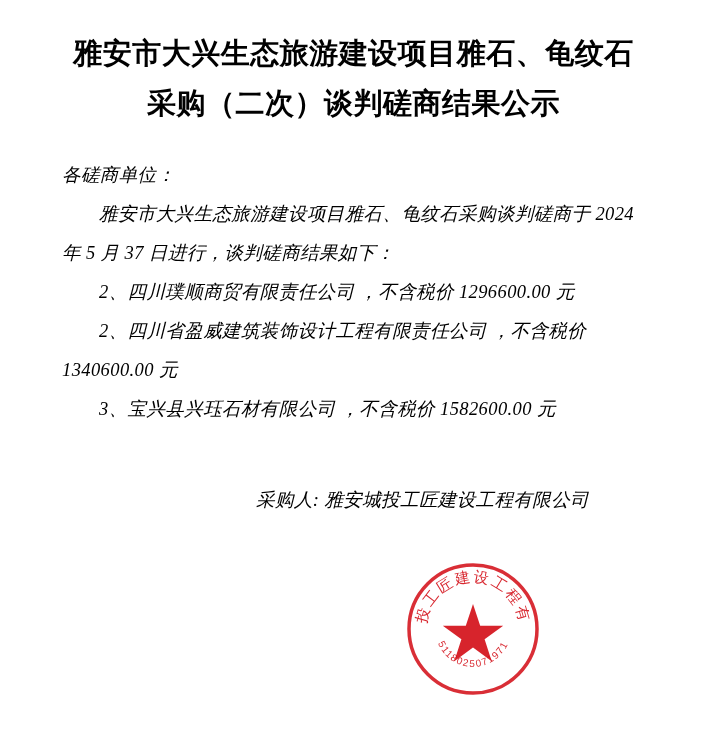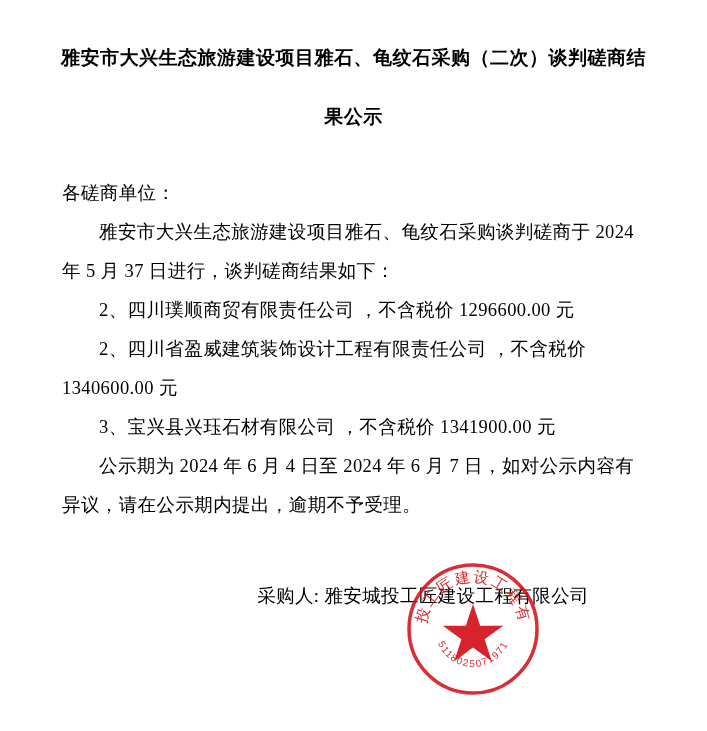--- a/index.html
+++ b/index.html
@@ -18,32 +18,33 @@
   .page {
     position: relative;
     width: 707px;
     height: 731px;
     box-sizing: border-box;
     padding: 0;
   }
   .doc-title {
     margin: 0;
     padding: 28px 60px 0 60px;
-    font-size: 19px;
+    font-size: 29px;
     font-weight: bold;
-    line-height: 59px;
+    line-height: 50px;
     text-align: center;
     letter-spacing: 0.5px;
     font-family: "Liberation Serif", "DejaVu Serif", serif;
   }
   .body-block {
     padding: 28px 62px 0 62px;
     font-size: 18.5px;
     line-height: 39px;
     letter-spacing: 0.4px;
+    font-style: italic;
   }
   .para {
     margin: 0;
     text-indent: 37px;
   }
   .para.no-indent {
     text-indent: 0;
   }
   .sign-block {
     margin-top: 52px;
@@ -79,22 +80,21 @@
 
 <div class="page">
 
   <h1 class="doc-title">雅安市大兴生态旅游建设项目雅石、龟纹石采购（二次）谈判磋商结果公示</h1>
 
   <div class="body-block">
     <p class="para no-indent">各磋商单位：</p>
     <p class="para">雅安市大兴生态旅游建设项目雅石、龟纹石采购谈判磋商于 2024 年 5 月 37 日进行，谈判磋商结果如下：</p>
     <p class="para">2、四川璞顺商贸有限责任公司 ，不含税价 1296600.00 元</p>
     <p class="para">2、四川省盈威建筑装饰设计工程有限责任公司 ，不含税价 1340600.00 元</p>
-    <p class="para">3、宝兴县兴珏石材有限公司 ，不含税价 1341900.00 元</p>
-    <p class="para">公示期为 2024 年 6 月 4 日至 2024 年 6 月 7 日，如对公示内容有异议，请在公示期内提出，逾期不予受理。</p>
+    <p class="para">3、宝兴县兴珏石材有限公司 ，不含税价 1582600.00 元</p>
 
     <div class="sign-block">
       <p class="sign-line">采购人: 雅安城投工匠建设工程有限公司</p>
     </div>
   </div>
 
   <div class="seal">
     <svg width="138" height="138" viewBox="0 0 138 138" xmlns="http://www.w3.org/2000/svg">
       <defs>
         <path id="sealTopArc" d="M 22,69 A 47,47 0 0 1 116,69"></path>

